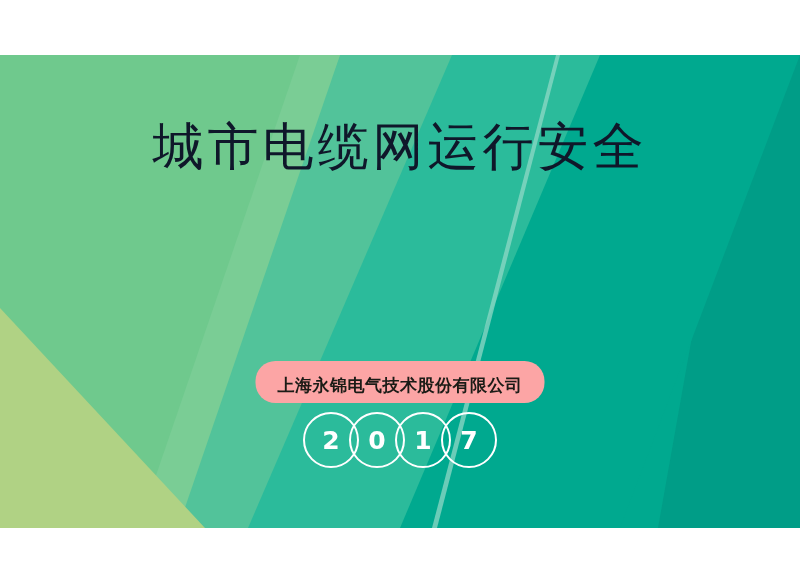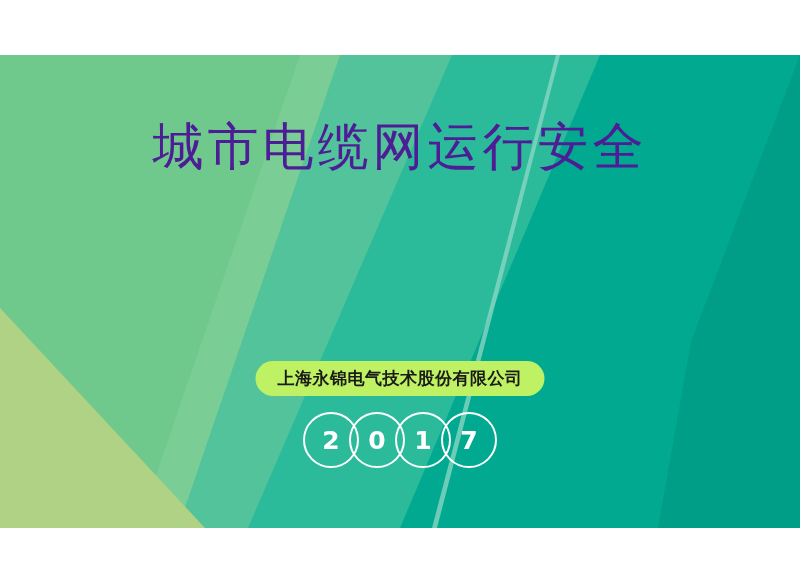--- a/index.html
+++ b/index.html
@@ -48,38 +48,38 @@
   #title-block {
     position: absolute;
     left: 0;
     top: 60px;
     width: 800px;
     text-align: center;
     z-index: 6;
   }
   .title-line {
     display: block;
-    color: #4c1d95;
+    color: #0f172a;
     font-family: "Liberation Serif", "DejaVu Serif", serif;
     font-size: 51px;
     line-height: 64px;
     letter-spacing: 4px;
     font-weight: 400;
     white-space: nowrap;
   }
 
   
   #company-pill {
     position: absolute;
     left: 50%;
     transform: translateX(-50%);
     top: 306px;
-    background: #bef264;
+    background: #fca5a5;
     border-radius: 20px;
-    padding: 6px 22px 7px 22px;
+    padding: 13px 22px 7px 22px;
     z-index: 7;
     box-sizing: border-box;
   }
   #company-pill .pill-text {
     display: block;
     color: #1b1b16;
     font-family: "DejaVu Sans", "Liberation Sans", sans-serif;
     font-size: 17px;
     line-height: 22px;
     font-weight: 700;

